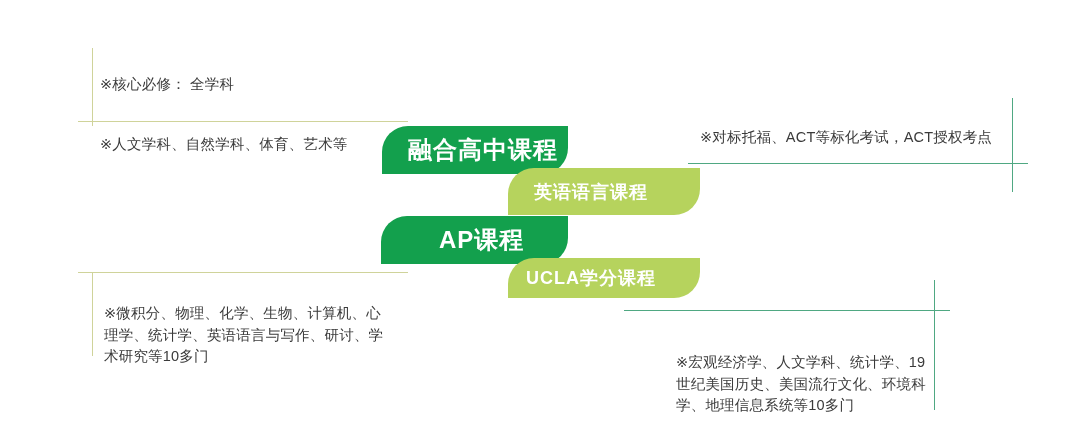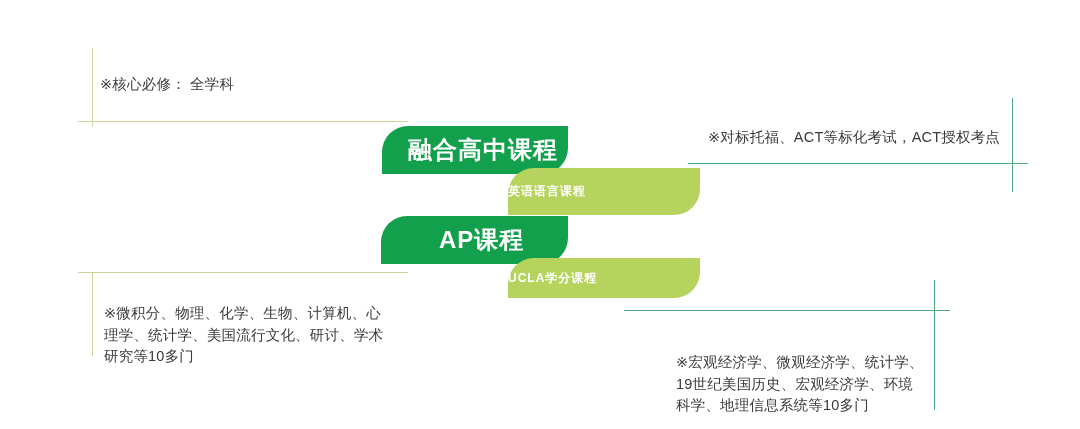--- a/index.html
+++ b/index.html
@@ -57,23 +57,23 @@
     border-top-left-radius: 26px;
     border-bottom-right-radius: 26px;
     justify-content: flex-start;
     padding-left: 26px;
     font-size: 24px;
   }
   .banner.light {
     background: #b6d35d;
     border-top-left-radius: 26px;
     border-bottom-right-radius: 26px;
-    justify-content: flex-start;
+    justify-content: center;
     padding-right: 26px;
-    font-size: 12px;
+    font-size: 18px;
   }
 </style>
 </head>
 <body>
 
 <div id="stage">
 
   <div class="rule rule-v olive" style="left:92px; top:48px; height:78px;"></div>
   <div class="rule rule-h olive" style="left:78px; top:121px; width:330px;"></div>
 
@@ -81,32 +81,33 @@
   <div class="rule rule-h teal" style="left:688px; top:163px; width:340px;"></div>
 
   <div class="rule rule-h olive" style="left:78px; top:272px; width:330px;"></div>
   <div class="rule rule-v olive" style="left:92px; top:272px; height:84px;"></div>
 
   <div class="rule rule-h teal" style="left:624px; top:310px; width:326px;"></div>
   <div class="rule rule-v teal" style="left:934px; top:280px; height:130px;"></div>
 
   <div class="note" style="left:100px; top:50px; width:330px;">
     <span class="line">※核心必修： 全学科</span>
+    <span class="line gap">※人文学科、自然学科、体育、艺术等</span>
   </div>
 
-  <div class="note" style="left:700px; top:103px; width:320px;margin-left:8px;">
+  <div class="note" style="left:700px; top:103px; width:320px;">
     <span class="line">※对标托福、ACT等标化考试，ACT授权考点</span>
   </div>
 
   <div class="note" style="left:104px; top:281px; width:290px; line-height:1.5;">
-    <span class="line">※微积分、物理、化学、生物、计算机、心理学、统计学、美国流行文化、研讨、学术研究等10多门</span>
+    <span class="line">※微积分、物理、化学、生物、计算机、心理学、统计学、英语语言与写作、研讨、学术研究等10多门</span>
   </div>
 
   <div class="note" style="left:676px; top:330px; width:250px; line-height:1.5;">
-    <span class="line">※宏观经济学、微观经济学、统计学、19世纪美国历史、宏观经济学、环境科学、地理信息系统等10多门</span>
+    <span class="line">※宏观经济学、人文学科、统计学、19世纪美国历史、美国流行文化、环境科学、地理信息系统等10多门</span>
   </div>
 
   <div class="banner dark" style="left:382px; top:126px; width:186px; height:48px;">
     <span>融合高中课程</span>
   </div>
 
   <div class="banner light" style="left:508px; top:168px; width:192px; height:47px;">
     <span>英语语言课程</span>
   </div>
 

